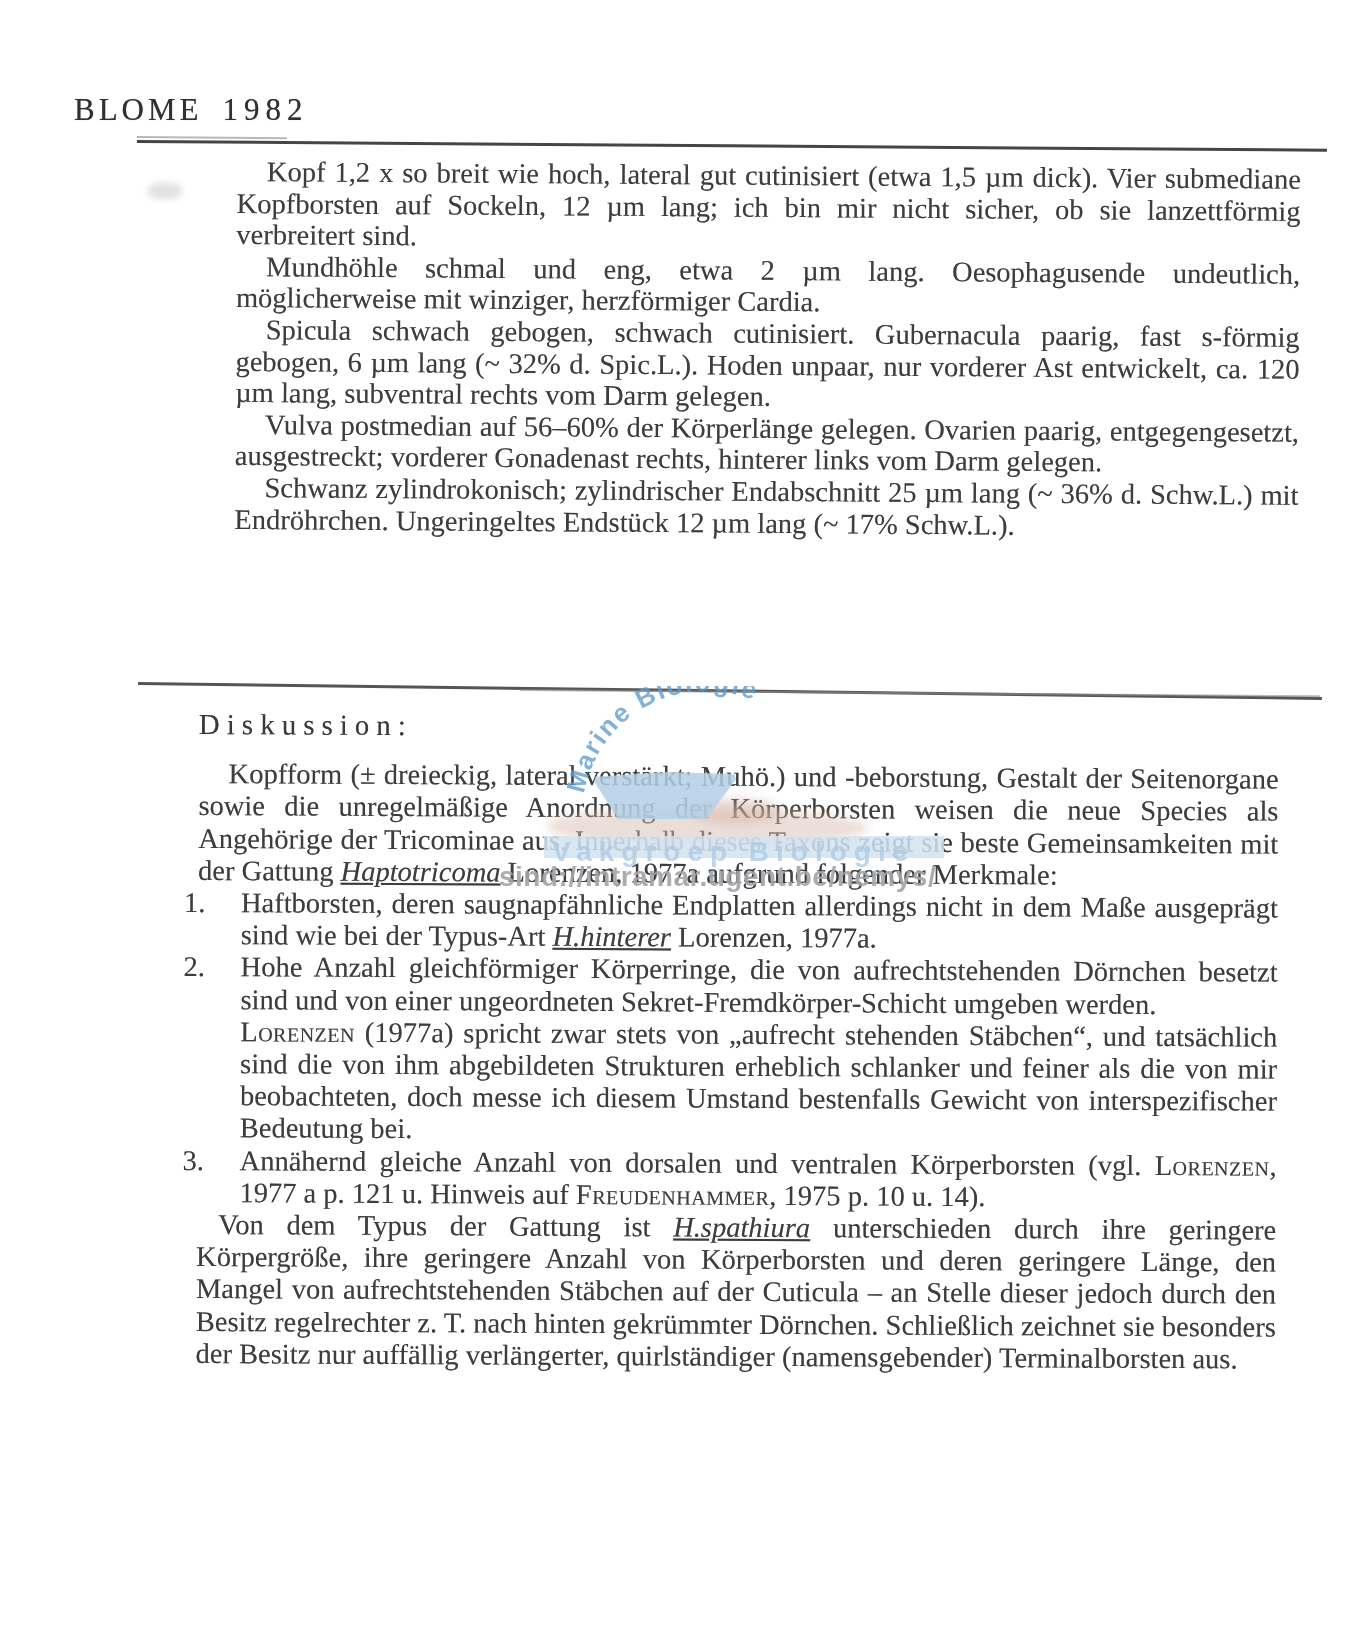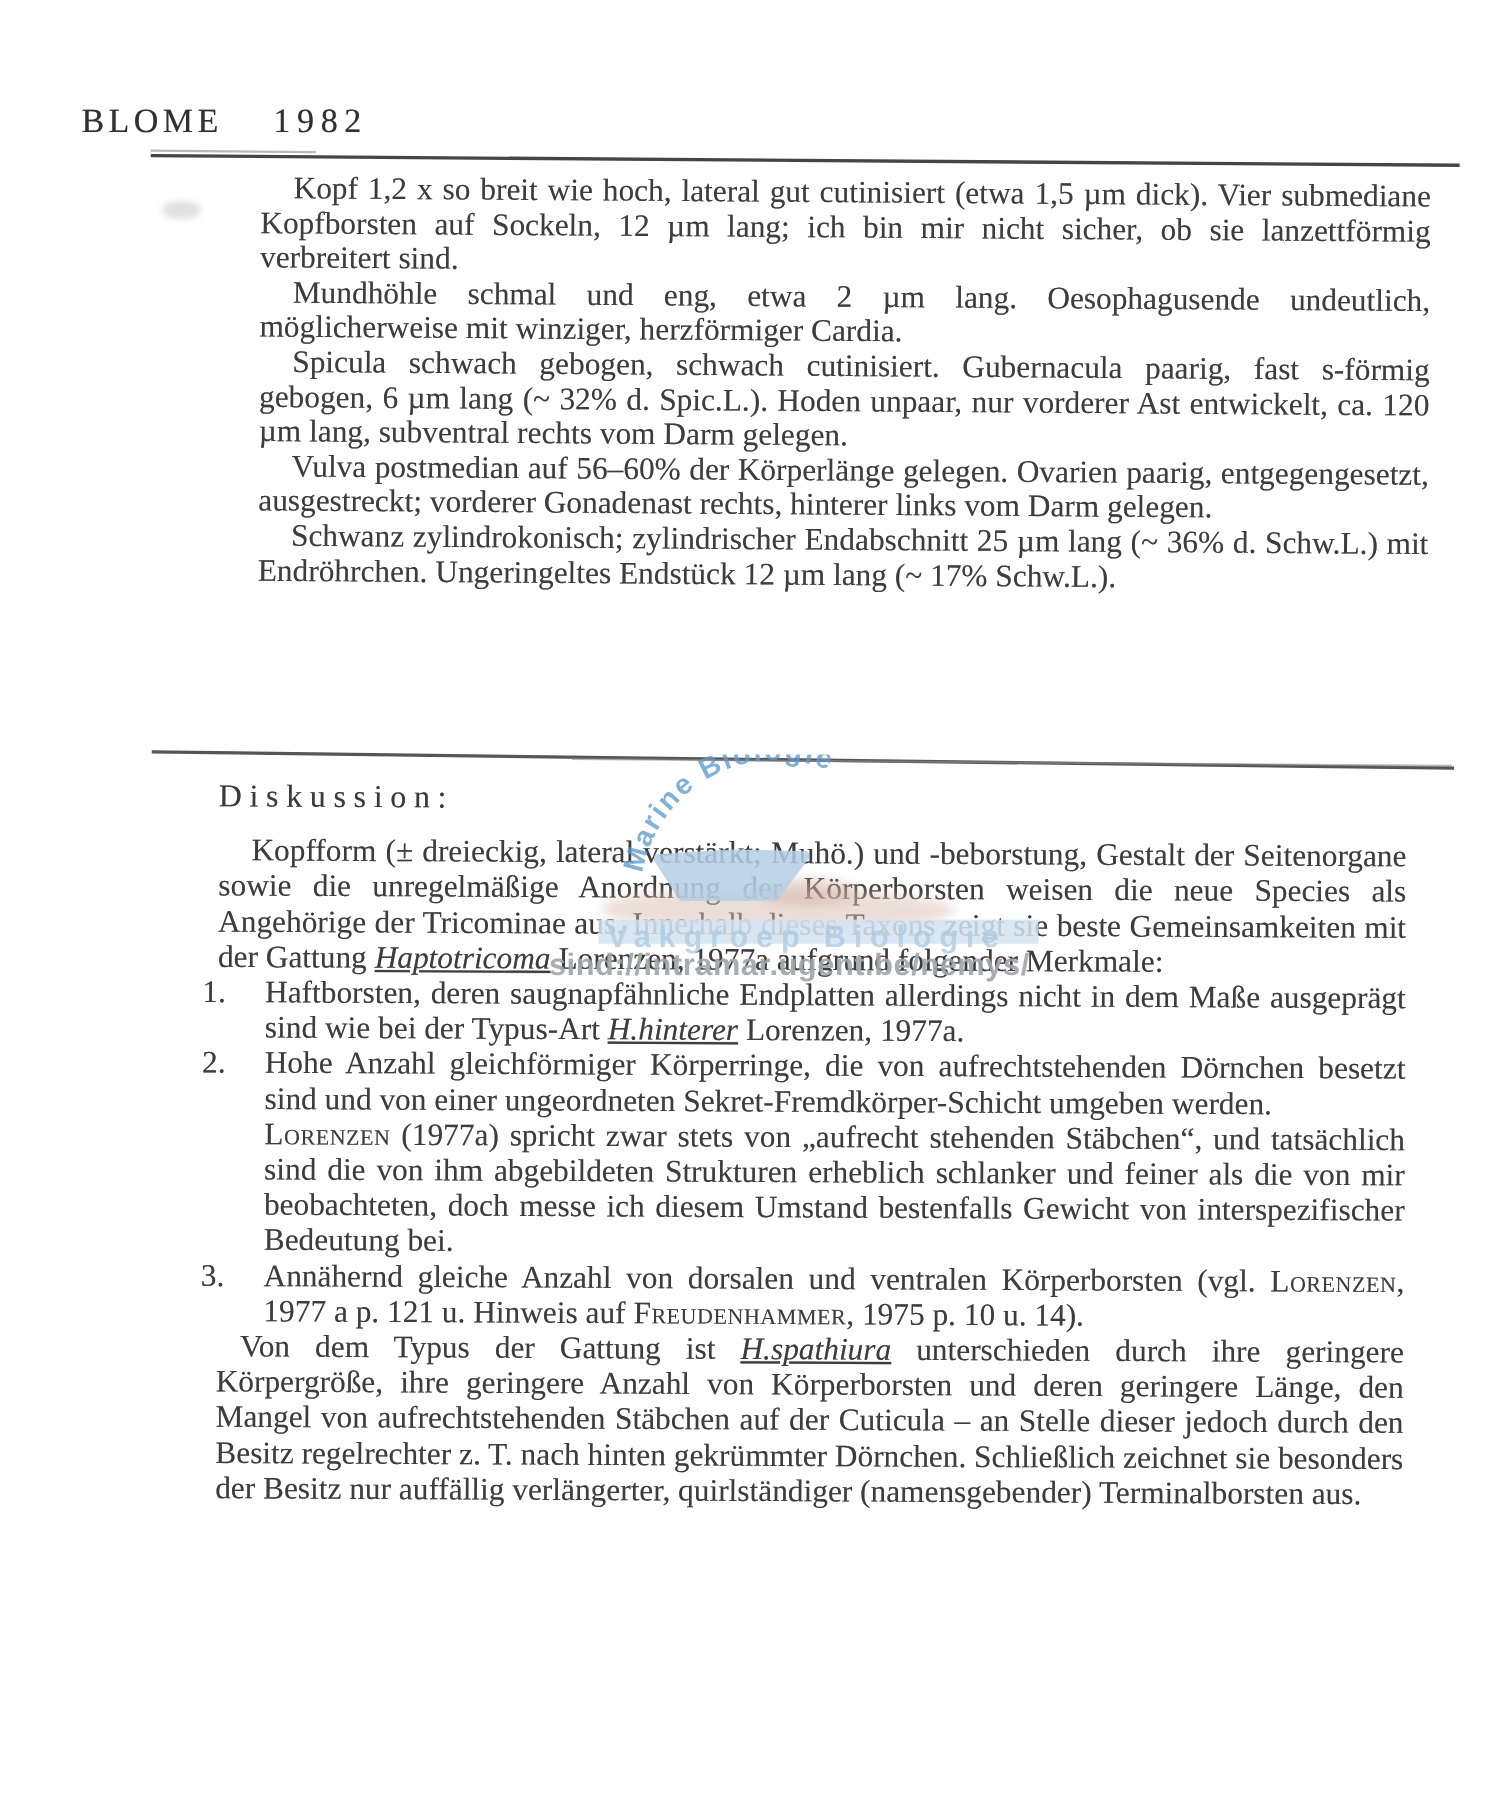--- a/index.html
+++ b/index.html
@@ -12,21 +12,21 @@
   .page{position:relative;width:1361px;height:1635px;background:#ffffff;overflow:hidden;}
 
   
   .header{
     position:absolute;left:74px;top:92px;
     font-size:31px;color:#303030;
     text-shadow:0 0 0.7px rgba(70,70,70,.65);
     white-space:nowrap;
   }
   .header .author{letter-spacing:4px;margin-top:27px;}
-  .header .year{margin-left:46px;letter-spacing:6px;}
+  .header .year{margin-left:20px;letter-spacing:6px;}
 
   
   .rule{position:absolute;background:#4a4a4a;transform-origin:0 0;}
   .rule1{left:137px;top:140px;width:1190px;height:3px;transform:rotate(0.42deg);background:#454545;}
   .rule1b{left:137px;top:136px;width:150px;height:2px;transform:rotate(0.5deg);background:#9a9a9a;opacity:.7;}
   .rule2{left:138px;top:682px;width:1184px;height:3px;transform:rotate(0.72deg);background:#555555;}
   .rule2b{left:520px;top:689px;width:800px;height:2px;transform:rotate(0.45deg);background:#8b8b8b;opacity:.6;}
 
   
   .bodytext p{margin:0;}

